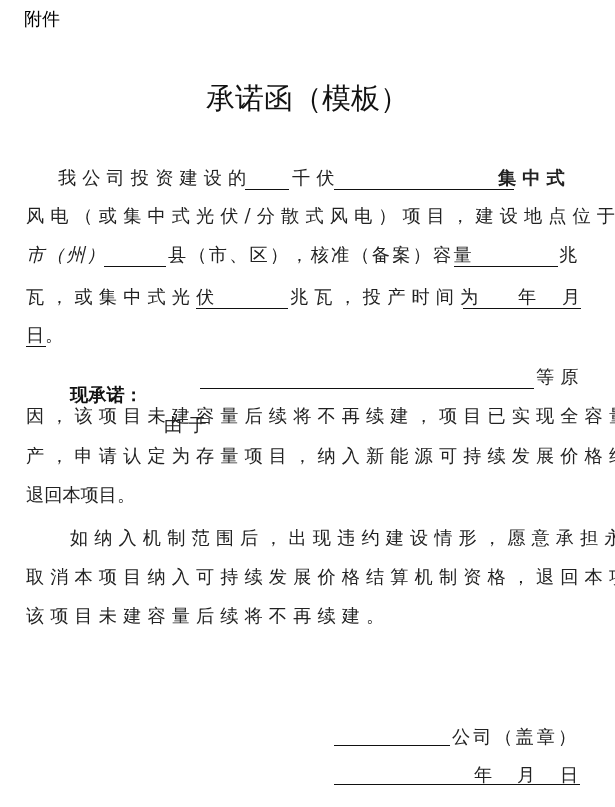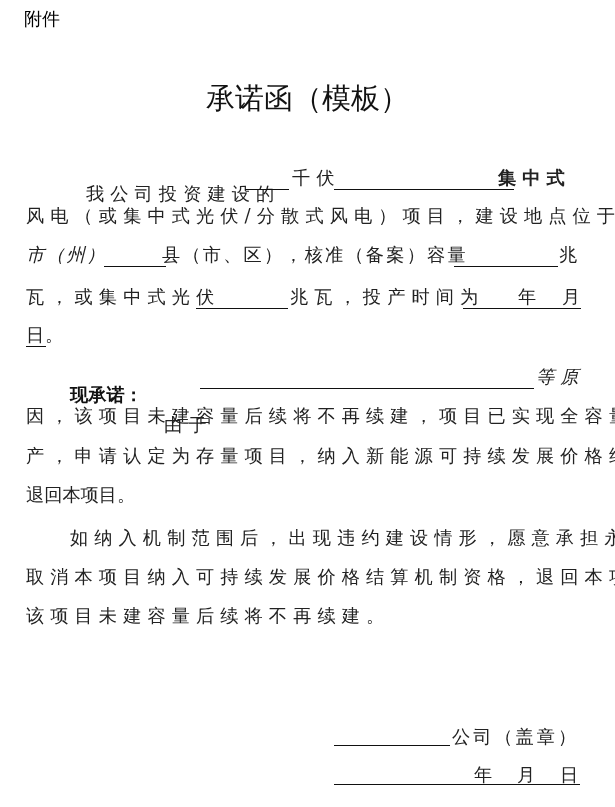--- a/index.html
+++ b/index.html
@@ -63,33 +63,33 @@
     }
   </style>
 </head>
 <body>
 
 <div class="attach-label">附件</div>
 <div class="title">承诺函（模板）</div>
 
 <div>
   <div class="line spaced" style="top:163px;">
-    <span class="seg" style="left:60px;margin-top:16px;">我公司投资建设的</span>
+    <span class="seg" style="left:32px;">我公司投资建设的</span>
     <span class="blank" style="left:219px; width:44px; top:26px;"></span>
     <span class="seg" style="left:266px;">千伏</span>
     <span class="blank" style="left:308px; width:180px; top:26px;"></span>
     <span class="seg" style="left:472px;font-weight:bold;">集中式</span>
   </div>
 
   <div class="line spaced" style="top:201px;">风电（或集中式光伏/分散式风电）项目，建设地点位于</div>
 
   <div class="line" style="top:240px;">
     <span class="seg spaced" style="left:0px; letter-spacing:2px;font-style:italic;">市（州）</span>
     <span class="blank" style="left:78px; width:62px; top:26px;"></span>
-    <span class="seg" style="left:136px; letter-spacing:2.2px;text-align:right;">县（市、区），核准（备案）容量</span>
+    <span class="seg" style="left:142px; letter-spacing:2.2px;text-align:right;">县（市、区），核准（备案）容量</span>
     <span class="blank" style="left:428px; width:104px; top:26px;"></span>
     <span class="seg" style="left:533px;">兆</span>
   </div>
 
   <div class="line" style="top:282px;">
     <span class="seg spaced" style="left:0px;">瓦，或集中式光伏</span>
     <span class="blank" style="left:170px; width:92px; top:26px;"></span>
     <span class="seg spaced" style="left:264px;">兆瓦，投产时间为</span>
     <span class="blank" style="left:437px; width:118px; top:26px;"></span>
     <span class="seg" style="left:492px;">年</span>
@@ -101,21 +101,21 @@
     <span class="blank" style="left:0px; width:20px; top:26px;"></span>
     <span class="seg" style="left:19px;">。</span>
   </div>
 </div>
 
 <div>
   <div class="line" style="top:362px;">
     <span class="seg bold" style="left:44px;margin-top:18px;">现承诺：</span>
     <span class="seg spaced" style="left:138px;margin-top:48px;">由于</span>
     <span class="blank" style="left:174px; width:334px; top:26px;"></span>
-    <span class="seg spaced" style="left:510px;font-style:italic;">等原</span>
+    <span class="seg spaced" style="left:510px;">等原</span>
   </div>
   <div class="line spaced" style="top:401px;">因，该项目未建容量后续将不再续建，项目已实现全容量投</div>
   <div class="line spaced" style="top:441px;">产，申请认定为存量项目，纳入新能源可持续发展价格结算</div>
   <div class="line" style="top:480px;">退回本项目。</div>
 </div>
 
 <div>
   <div class="line spaced" style="top:523px; left:70px;">如纳入机制范围后，出现违约建设情形，愿意承担永久</div>
   <div class="line spaced" style="top:562px;">取消本项目纳入可持续发展价格结算机制资格，退回本项目</div>
   <div class="line spaced" style="top:601px;">该项目未建容量后续将不再续建。</div>

